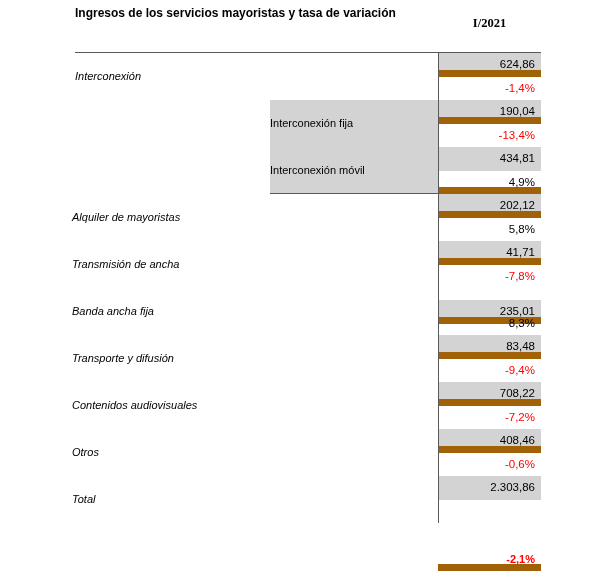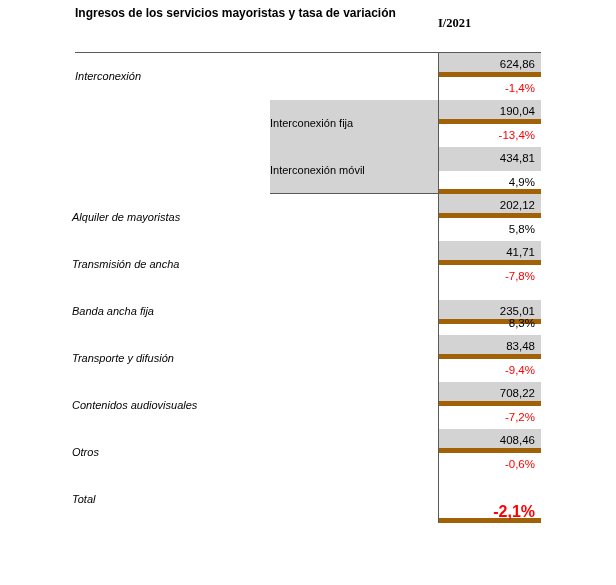--- a/index.html
+++ b/index.html
@@ -1,32 +1,32 @@
 <!DOCTYPE html>
 <html><head>
 <meta charset="utf-8">
 <style>
   html,body{margin:0;padding:0;background:#ffffff;}
   #stage{position:relative;width:616px;height:585px;background:#ffffff;overflow:hidden;
          font-family:"Liberation Sans","DejaVu Sans",sans-serif;color:#000;}
   .title{position:absolute;left:75px;top:4px;width:366px;text-align:left;
          font-weight:bold;font-size:12px;line-height:19px;}
   .period{position:absolute;left:438px;top:13px;width:103px;height:20px;line-height:20px;
-          text-align:left;font-weight:bold;font-size:12.5px;
+          text-align:center;font-weight:bold;font-size:12.5px;
           font-family:"Liberation Serif","DejaVu Serif",serif;}
   .topline{position:absolute;left:75px;top:52px;width:466px;height:1px;background:#595959;}
   .vline{position:absolute;left:438px;top:52px;width:1px;height:471px;background:#595959;z-index:5;}
   .subbox{position:absolute;left:270px;top:100px;width:168px;height:94px;background:#d3d3d3;
           border-bottom:1px solid #595959;box-sizing:border-box;}
   .vcell,.pcell{position:absolute;left:438px;width:103px;height:23.5px;box-sizing:border-box;
           text-align:right;padding-right:6px;font-size:11.5px;line-height:23px;}
   .vcell{background:#d3d3d3;}
-  .bb{border-bottom:5px solid #a16207;}
+  .bb{border-bottom:7px solid #a16207;}
   .neg{color:#ff0000;}
-  .totpct{font-weight:bold;font-size:16px;}
+  .totpct{font-weight:bold;font-size:11px;margin-top:48px;}
   .lbl{position:absolute;left:72px;height:47px;line-height:47px;font-size:11px;
        font-style:italic;white-space:nowrap;}
   .lbl-center{left:75px;width:340px;text-align:left;}
   .sublbl{position:absolute;left:270px;width:168px;height:47px;line-height:47px;
           font-size:11px;font-style:normal;white-space:nowrap;z-index:2;}
 </style>
 </head>
 <body>
 
 <div id="stage">
@@ -70,16 +70,17 @@
 
   <div class="vcell bb" style="top:335px">83,48</div>
   <div class="pcell neg" style="top:358.5px">-9,4%</div>
 
   <div class="vcell bb" style="top:382px">708,22</div>
   <div class="pcell neg" style="top:405.5px">-7,2%</div>
 
   <div class="vcell bb" style="top:429px">408,46</div>
   <div class="pcell neg" style="top:452.5px">-0,6%</div>
 
+  <div class="vcell" style="top:476px">2.303,86</div>
   <div class="pcell neg totpct bb" style="top:499.5px">-2,1%</div>
 
   <div class="vline"></div>
 </div>
 
 </body></html>

